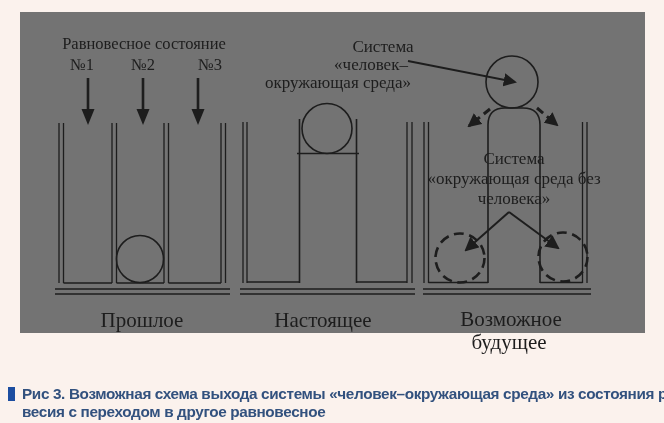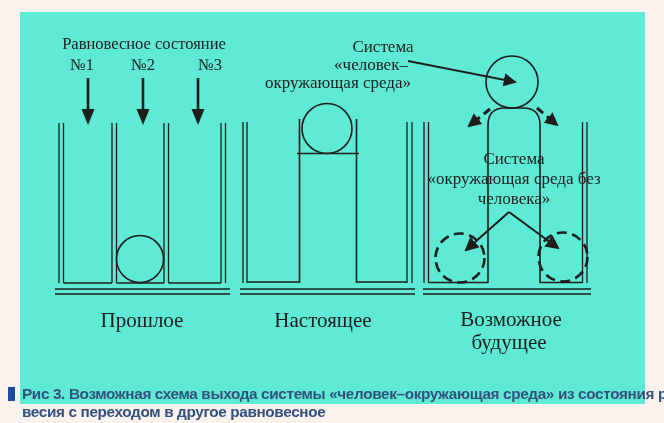--- a/index.html
+++ b/index.html
@@ -12,22 +12,22 @@
     position: relative;
     background: #fbf2ed;
     font-family: "Liberation Serif", serif;
     overflow: hidden;
   }
   .figure-panel {
     position: absolute;
     left: 20px;
     top: 12px;
     width: 625px;
-    height: 392px;
-    background: #5eead4;
+    height: 321px;
+    background: #737373;
   }
   .figure-panel svg {
     display: block;
   }
   svg text {
     font-family: "Liberation Serif", serif;
     fill: #1d1d1d;
   }
   .t-small { font-size: 16.5px; }
   .t-sys   { font-size: 17px; }

